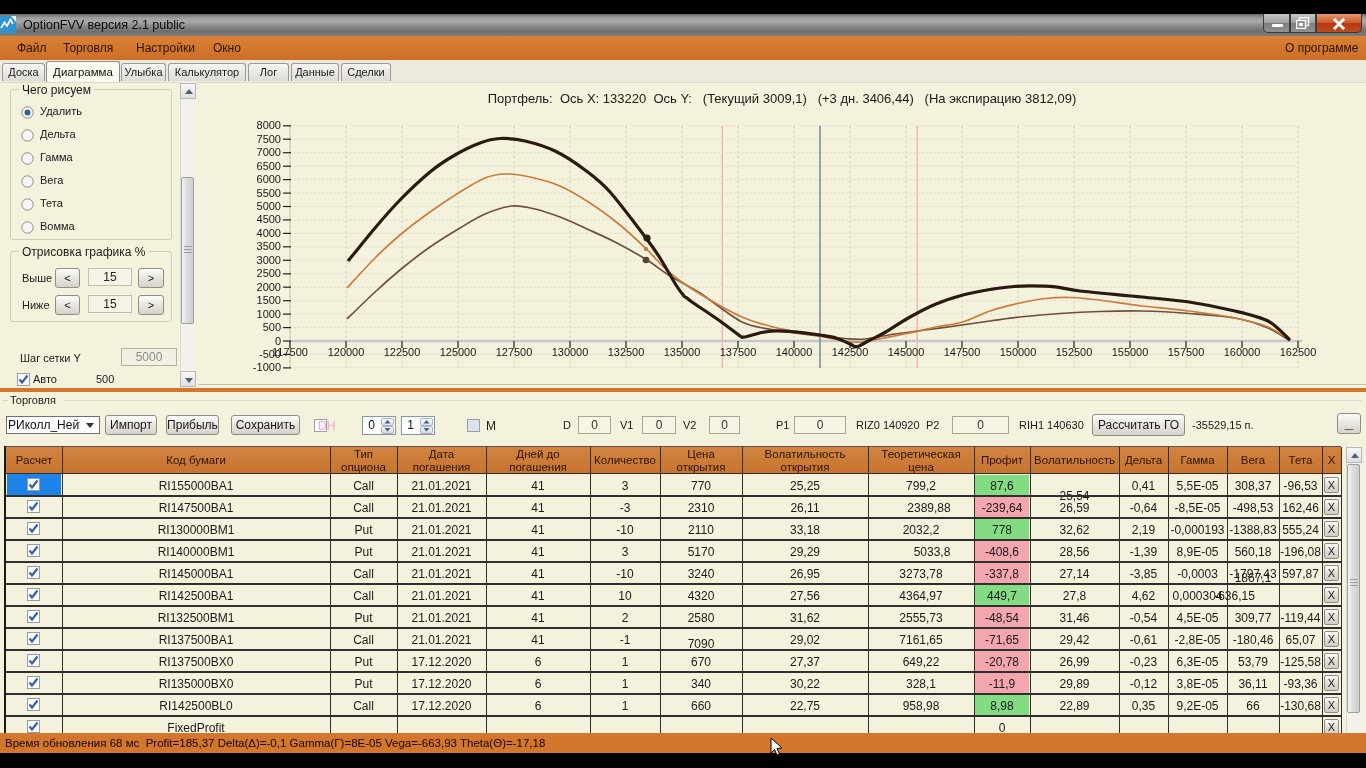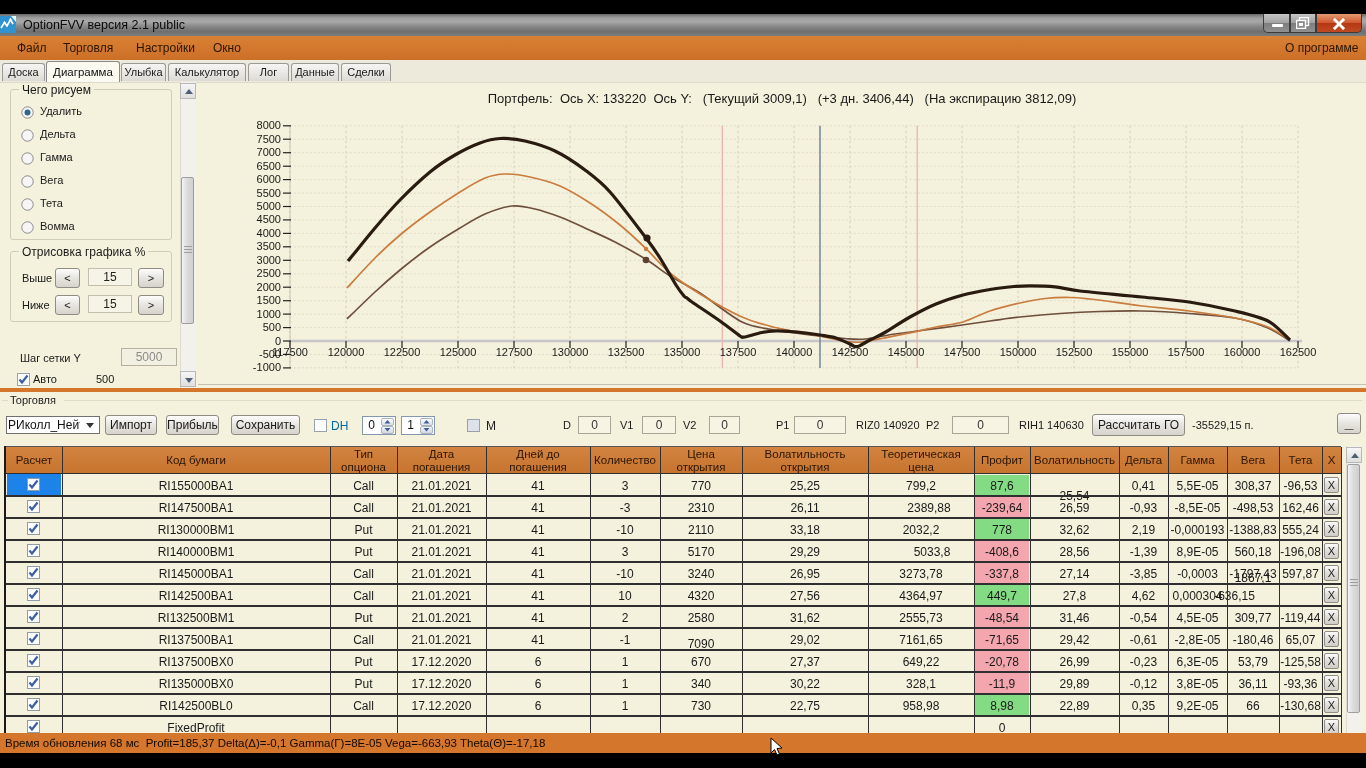--- a/index.html
+++ b/index.html
@@ -255,21 +255,21 @@
 <div style="position:absolute;left:8px;top:418px;width:72px;height:14px;overflow:hidden;font-size:12px;line-height:14px;color:#111">РИколл_Нейt</div>
 <svg width="9" height="6" style="position:absolute;left:86px;top:423px">
     <path d="M0 0 L8 0 L4 5 Z" fill="#333"></path>
   </svg>
 <div class="btn" style="left:105px;top:415px;width:52px;height:20px;line-height:18px;font-size:12px">Импорт</div>
 <div class="btn" style="left:166px;top:415px;width:53px;height:20px;line-height:18px;font-size:12px">Прибыль</div>
 <div class="btn" style="left:231px;top:415px;width:69px;height:20px;line-height:18px;font-size:12px">Сохранить</div>
 <svg width="13" height="13" style="position:absolute;left:314px;top:419px">
     <rect x="0.5" y="0.5" width="12" height="12" fill="#fdfdfd" stroke="#98a2ac"></rect>
   </svg>
-<div class="lbl" style="left:331px;top:419px;color:#0369a1;font-size:12px">DH</div>
+<div class="lbl" style="left:318px;top:419px;color:#f9a8d4;font-size:12px">DH</div>
 <div style="position:absolute;left:362px;top:416px;width:34px;height:19px;background:#fff;border:1px solid #8496b0"></div>
 <div style="position:absolute;left:363px;top:417px;width:17px;height:17px;font-size:12px;line-height:17px;text-align:center;color:#111">0</div>
 <div style="position:absolute;left:381px;top:418px;width:13px;height:8px;overflow:hidden;background:linear-gradient(#fbfbfb,#dde1e6);border:1px solid #aab4c0;border-radius:2px">
     <svg width="11" height="6" style="display:block">
       <path d="M5.5 1 L8.5 4.5 L2.5 4.5 Z" fill="#3c5d9e"></path>
     </svg>
   </div>
 <div style="position:absolute;left:381px;top:426px;width:13px;height:8px;overflow:hidden;background:linear-gradient(#f4f6f8,#d4d8de);border:1px solid #aab4c0;border-radius:2px">
     <svg width="11" height="6" style="display:block">
       <path d="M5.5 4.5 L8.5 1 L2.5 1 Z" fill="#3c5d9e"></path>
@@ -354,21 +354,21 @@
 <div class="ct" style="left:330px;top:498px;width:67px">Call</div>
 <div class="ct" style="left:397px;top:498px;width:89px">21.01.2021</div>
 <div class="ct" style="left:486px;top:498px;width:104px">41</div>
 <div class="ct" style="left:590px;top:498px;width:70px">-3</div>
 <div class="ct" style="left:660px;top:498px;width:82px">2310</div>
 <div class="ct" style="left:742px;top:498px;width:126px">26,11</div>
 <div class="ct" style="left:868px;top:498px;width:122px">2389,88</div>
 <div style="position:absolute;left:975px;top:497px;width:54px;height:20px;background:#f3a6ae"></div>
 <div class="ct" style="left:974px;top:498px;width:56px">-239,64</div>
 <div class="ct" style="left:1030px;top:498px;width:89px">26,59</div>
-<div class="ct" style="left:1119px;top:498px;width:49px">-0,93</div>
+<div class="ct" style="left:1119px;top:498px;width:49px">-0,64</div>
 <div class="ct" style="left:1168px;top:498px;width:59px">-8,5E-05</div>
 <div class="ct" style="left:1227px;top:498px;width:52px">-498,53</div>
 <div class="ct" style="left:1279px;top:498px;width:43px">162,46</div>
 <div class="xbtn" style="left:1324px;top:499px">X</div>
 <svg width="13" height="13" style="position:absolute;left:27px;top:522px">
     <rect x="0.5" y="0.5" width="12" height="12" fill="#fdfdfd" stroke="#8e9cab"></rect>
     <path d="M2.5 6.5 L5 9.5 L10.5 2.5" fill="none" stroke="#3b5fa0" stroke-width="2.2"></path>
   </svg>
 <div class="ct" style="left:62px;top:520px;width:268px">RI130000BM1</div>
 <div class="ct" style="left:330px;top:520px;width:67px">Put</div>
@@ -528,21 +528,21 @@
 <div class="xbtn" style="left:1324px;top:675px">X</div>
 <svg width="13" height="13" style="position:absolute;left:27px;top:698px">
     <rect x="0.5" y="0.5" width="12" height="12" fill="#fdfdfd" stroke="#8e9cab"></rect>
     <path d="M2.5 6.5 L5 9.5 L10.5 2.5" fill="none" stroke="#3b5fa0" stroke-width="2.2"></path>
   </svg>
 <div class="ct" style="left:62px;top:696px;width:268px">RI142500BL0</div>
 <div class="ct" style="left:330px;top:696px;width:67px">Call</div>
 <div class="ct" style="left:397px;top:696px;width:89px">17.12.2020</div>
 <div class="ct" style="left:486px;top:696px;width:104px">6</div>
 <div class="ct" style="left:590px;top:696px;width:70px">1</div>
-<div class="ct" style="left:660px;top:696px;width:82px">730</div>
+<div class="ct" style="left:660px;top:696px;width:82px">660</div>
 <div class="ct" style="left:742px;top:696px;width:126px">22,75</div>
 <div class="ct" style="left:868px;top:696px;width:106px">958,98</div>
 <div style="position:absolute;left:975px;top:695px;width:54px;height:20px;background:#83dc83"></div>
 <div class="ct" style="left:974px;top:696px;width:56px">8,98</div>
 <div class="ct" style="left:1030px;top:696px;width:89px">22,89</div>
 <div class="ct" style="left:1119px;top:696px;width:49px">0,35</div>
 <div class="ct" style="left:1168px;top:696px;width:59px">9,2E-05</div>
 <div class="ct" style="left:1227px;top:696px;width:52px">66</div>
 <div class="ct" style="left:1279px;top:696px;width:43px">-130,68</div>
 <div class="xbtn" style="left:1324px;top:697px">X</div>

